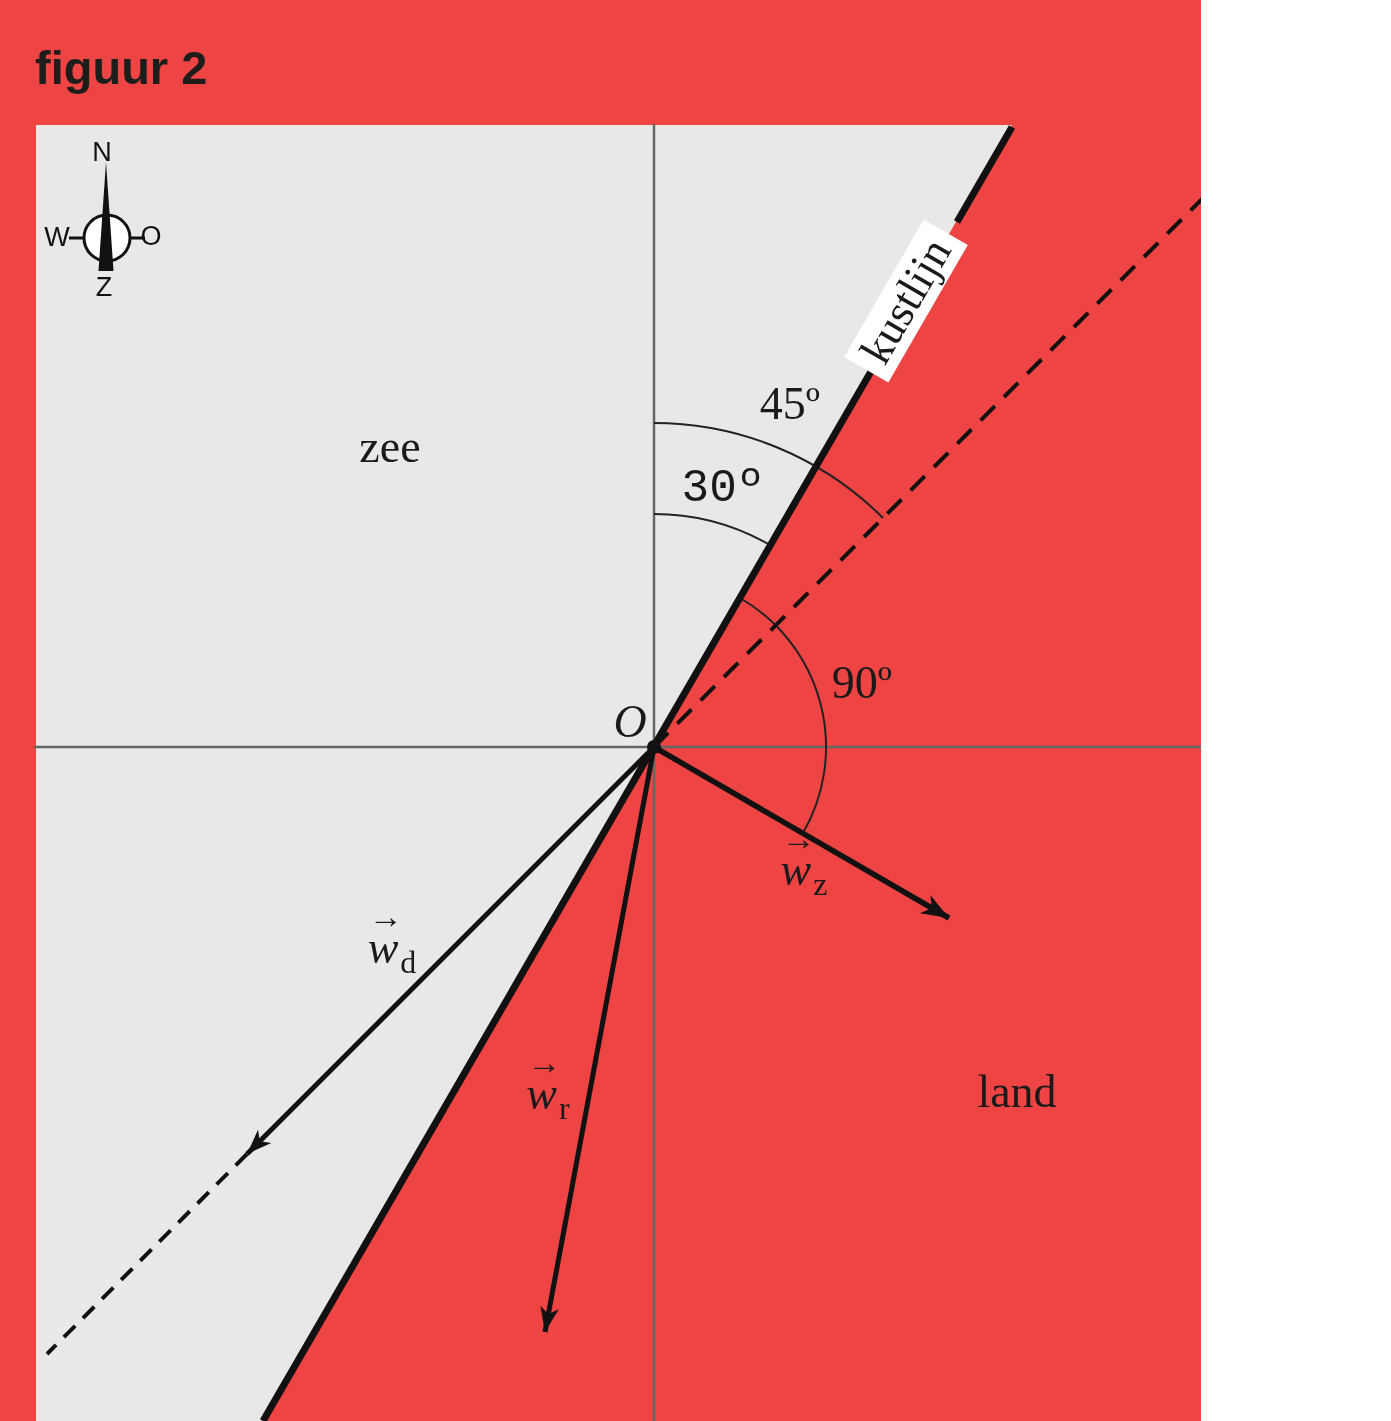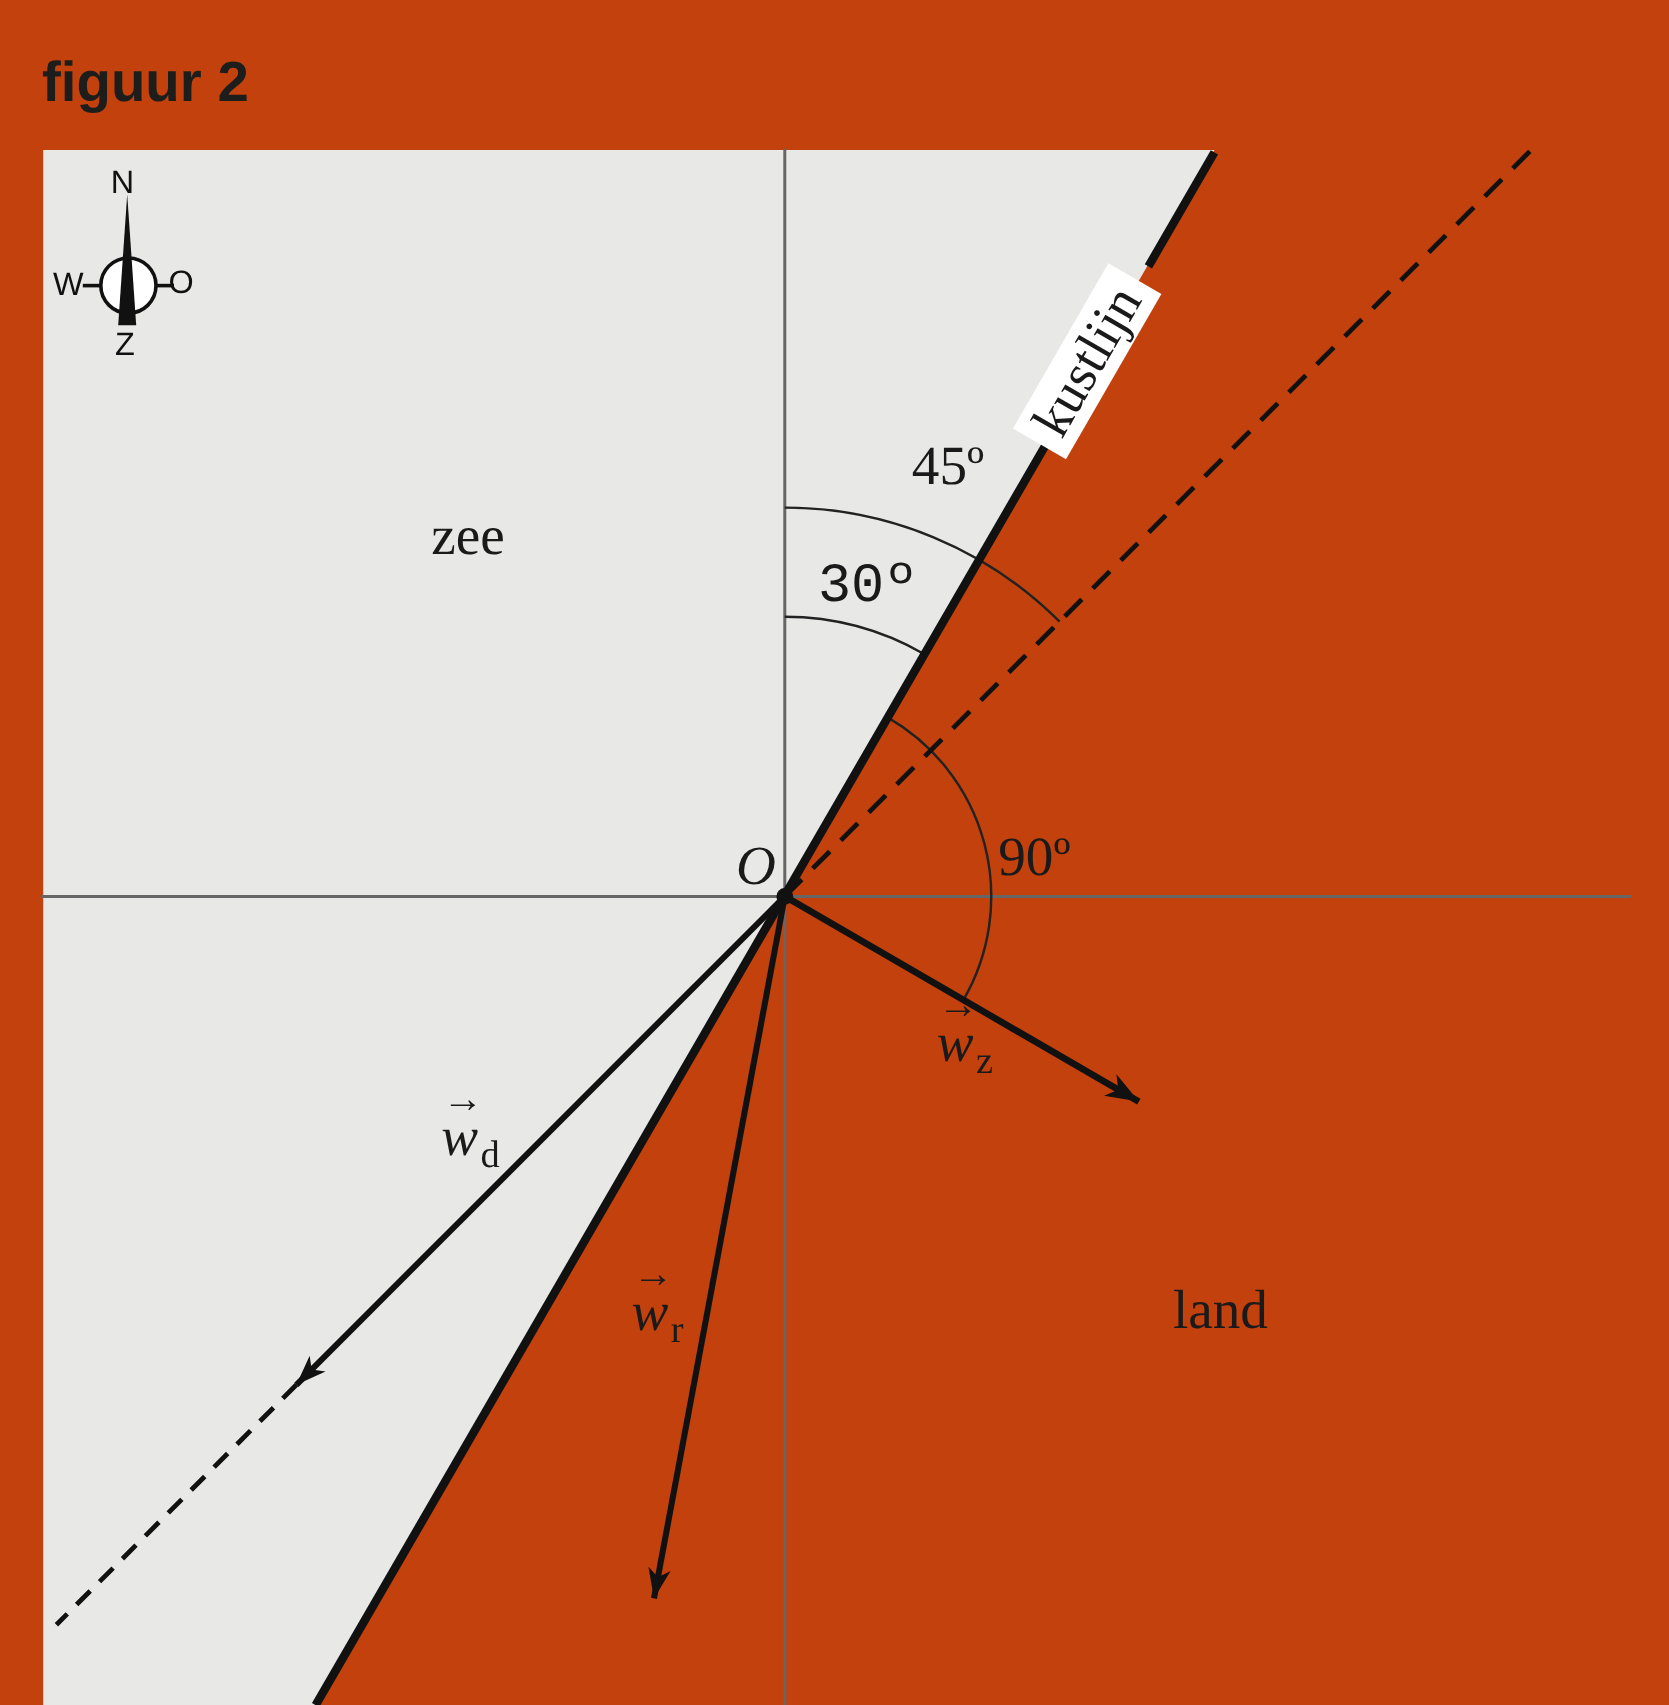--- a/index.html
+++ b/index.html
@@ -1,18 +1,18 @@
 <!DOCTYPE html>
 <html><head>
 <meta charset="utf-8">
 <style>
   html,body { margin:0; padding:0; background:#ffffff; }
   .page {
-    position:relative; width:1391px; height:1421px; overflow:hidden;
-    background:#c2410c; font-family:"Liberation Sans", sans-serif;
+    position:relative; width:1201px; height:1421px; overflow:hidden;
+    background:#ef4444; font-family:"Liberation Sans", sans-serif;
   }
   .title {
     position:absolute; left:35px; top:44px;
     font-family:"Liberation Sans", sans-serif;
     font-weight:bold; font-size:47px; color:#1d1d1b; line-height:1;
   }
   svg.diagram { position:absolute; left:0; top:0; }
 
   .lbl {
     position:absolute; transform:translate(-50%,-50%);
@@ -84,23 +84,23 @@
   <div class="cmp" style="left:151px; top:236px;">O</div>
   <div class="cmp" style="left:104px; top:287px;">Z</div>
 
   <div class="lbl" style="left:342px;  top:447px;margin-left:48px;">zee</div>
   <div class="lbl" style="left:1017px; top:1092px;">land</div>
 
   <div class="lbl italic" style="left:630px; top:722px;">O</div>
 
   <div class="lbl kust" style="left:906px; top:301px;">kustlijn</div>
 
-  <div class="lbl" style="left:790px; top:388px;">45º</div>
+  <div class="lbl" style="left:790px; top:404px;">45º</div>
   <div class="lbl" style="left:723px; top:489px;font-family:Liberation Mono, monospace;">30º</div>
-  <div class="lbl" style="left:862px; top:683px;margin-top:31px;">90º</div>
+  <div class="lbl" style="left:862px; top:683px;">90º</div>
 
   <div class="lbl vec" style="left:392px; top:951px;">
     <span class="varr">→</span><span>w</span><span class="vsub">d</span>
   </div>
   <div class="lbl vec" style="left:548px; top:1097px;">
     <span class="varr">→</span><span>w</span><span class="vsub">r</span>
   </div>
   <div class="lbl vec" style="left:804px; top:873px;">
     <span class="varr">→</span><span>w</span><span class="vsub">z</span>
   </div>

